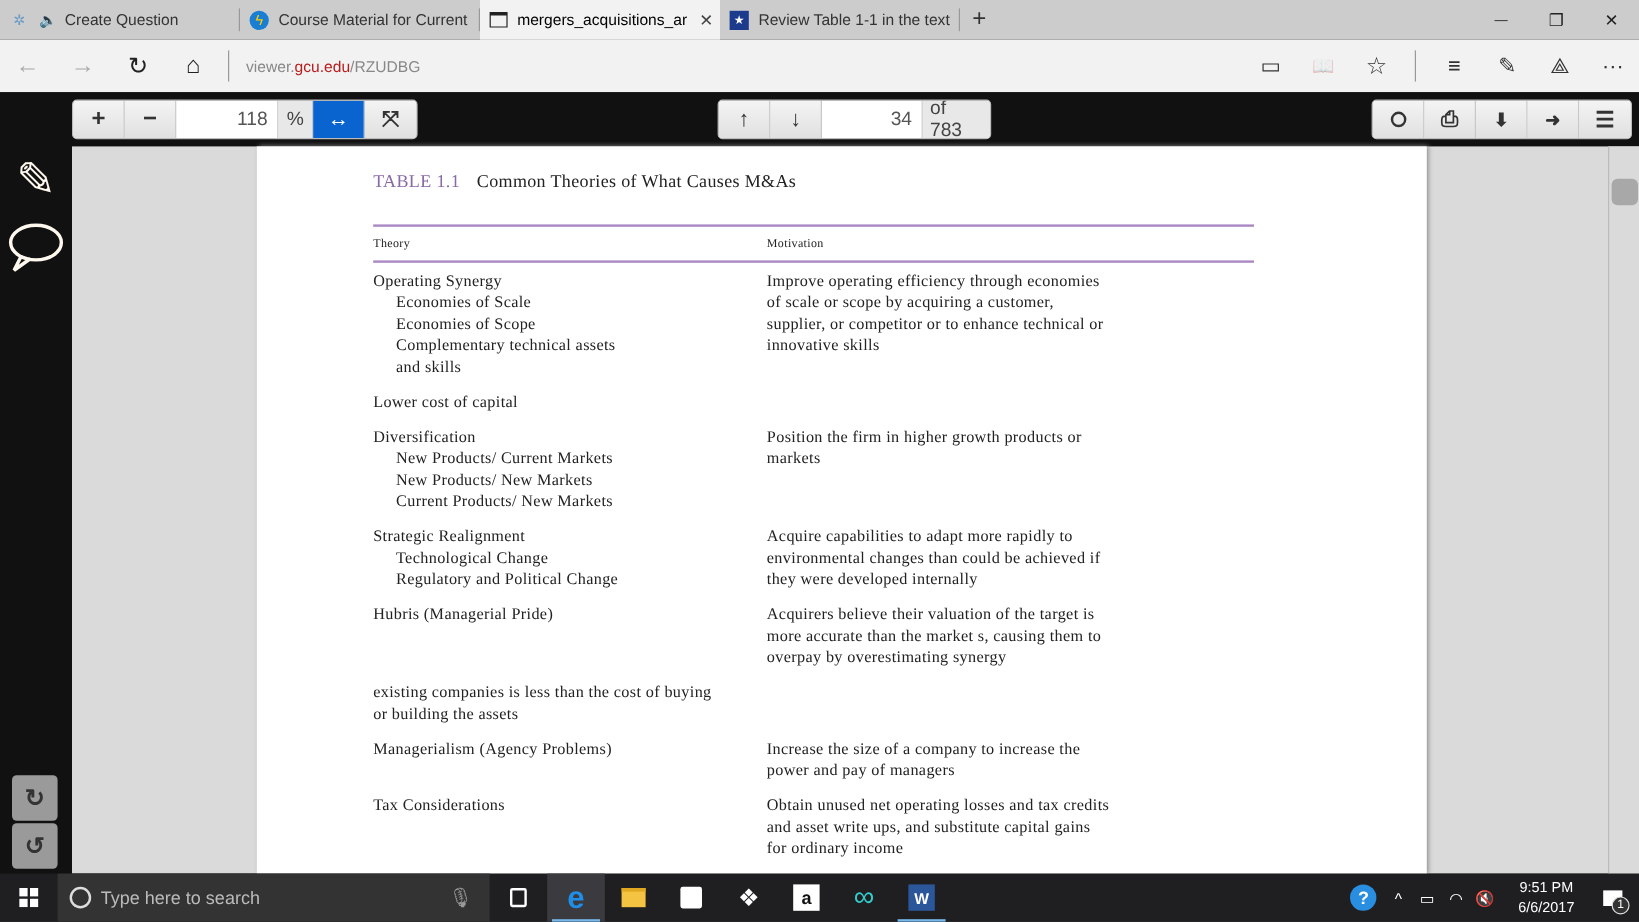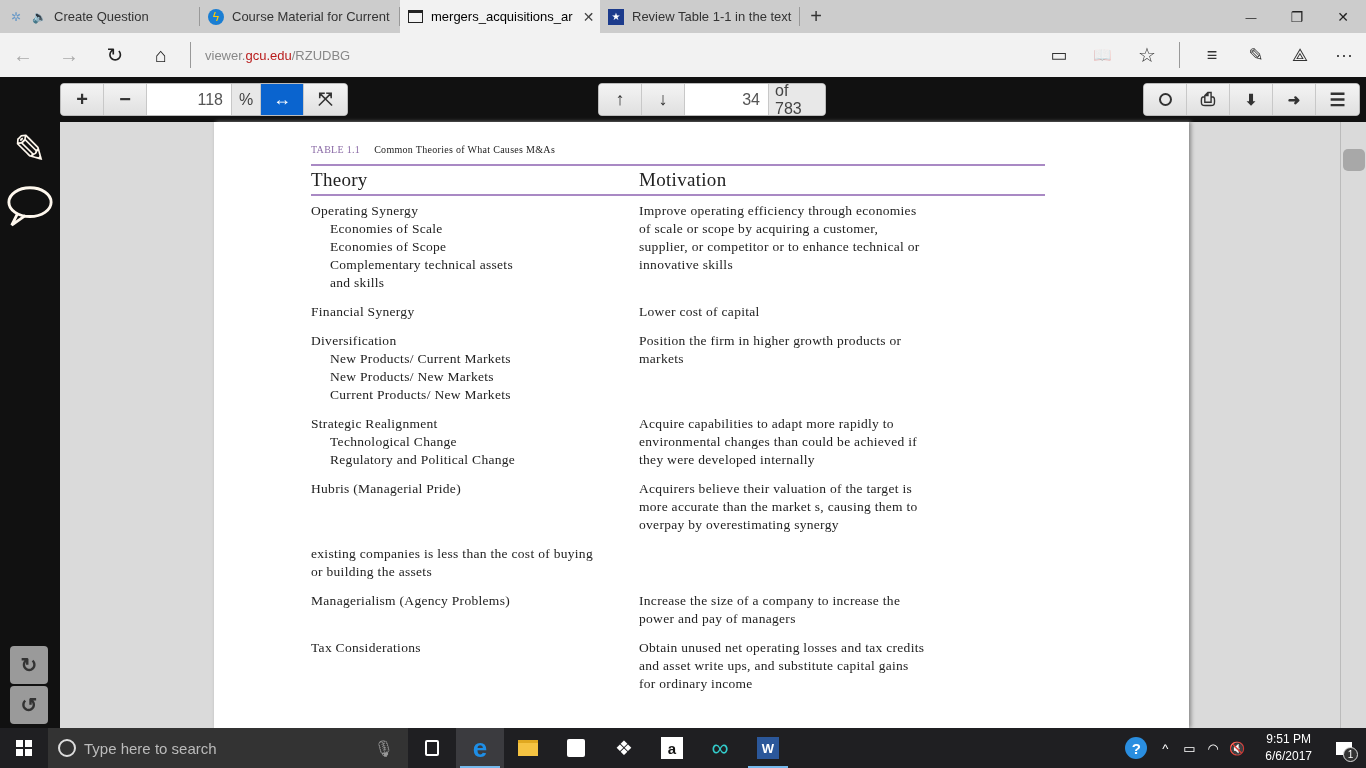--- a/index.html
+++ b/index.html
@@ -30,25 +30,25 @@
 .tbinput{background:#fff;color:#555;font-size:16px;display:flex;align-items:center;justify-content:flex-end;padding-right:8px;border-right:1px solid #c8c8c8}
 .tblabel{background:#e8e8e8;color:#444;font-size:16px;display:flex;align-items:center;justify-content:center;padding:0 6px;border-right:1px solid #c8c8c8}
 .leftrail{position:absolute;top:45px;left:0;width:60px;height:606px;background:#111}
 .rail-ico{position:absolute;left:6px;width:48px;height:44px;display:flex;align-items:center;justify-content:center}
 .rail-btn{position:absolute;left:10px;width:38px;height:38px;background:#9a9a9a;border-radius:4px;display:flex;align-items:center;justify-content:center;color:#333;font-size:20px;font-weight:bold}
 .canvas{position:absolute;top:45px;left:60px;width:1306px;height:606px;background:#dadada}
 .page{position:absolute;top:0;left:154px;width:975px;height:606px;background:#fff;box-shadow:2px 0 4px #888}
 .scroll{position:absolute;top:45px;right:0;width:26px;height:606px;background:#dadada;border-left:1px solid #bbb}
 .scroll .thumb{position:absolute;top:27px;left:2px;width:22px;height:22px;background:#a8a8a8;border-radius:5px}
 .doc{position:absolute;left:97px;top:22px;width:734px;font-family:"Liberation Serif",serif;font-size:13.5px;color:#222;letter-spacing:0.3px}
-.caption{font-size:10px;margin-bottom:9px}
+.caption{font-size:15px;margin-bottom:26px}
 .caption .num{color:#8a6aa6;margin-right:14px}
 .hr{height:2px;background:#a989c4}
 .hdr{display:flex;height:28px;align-items:center}
-.hdr div{font-size:19px}
+.hdr div{font-size:10px}
 .col1{width:328px}
 .col2{width:406px}
 .row{display:flex;padding-top:6px;padding-bottom:5px}
 .line{line-height:18px;white-space:nowrap}
 .sub{padding-left:19px}
 .taskbar{position:absolute;top:728px;left:0;width:1366px;height:40px;background:#1f1f22;display:flex;align-items:center}
 .tbi{width:48px;height:40px;display:flex;align-items:center;justify-content:center;font-size:18px;color:#fff;position:relative}
 .tbi.active{background:#3b3b3f}
 .tbi.active::after,.tbi.run::after{content:"";position:absolute;bottom:0;left:4px;right:4px;height:2px;background:#76b9ed}
 .search{width:360px;height:40px;background:#333;display:flex;align-items:center;padding-left:10px;color:#bbb;font-size:15px}
@@ -175,23 +175,20 @@
                 <div class="line sub">and skills</div>
               </div>
               <div class="col2">
                 <div class="line">Improve operating efficiency through economies</div>
                 <div class="line">of scale or scope by acquiring a customer,</div>
                 <div class="line">supplier, or competitor or to enhance technical or</div>
                 <div class="line">innovative skills</div>
               </div>
             </div>
             <div class="row">
-              <div class="col1">
-                <div class="line">Financial Synergy</div>
-              </div>
               <div class="col2">
                 <div class="line">Lower cost of capital</div>
               </div>
             </div>
             <div class="row">
               <div class="col1">
                 <div class="line">Diversification</div>
                 <div class="line sub">New Products/ Current Markets</div>
                 <div class="line sub">New Products/ New Markets</div>
                 <div class="line sub">Current Products/ New Markets</div>

